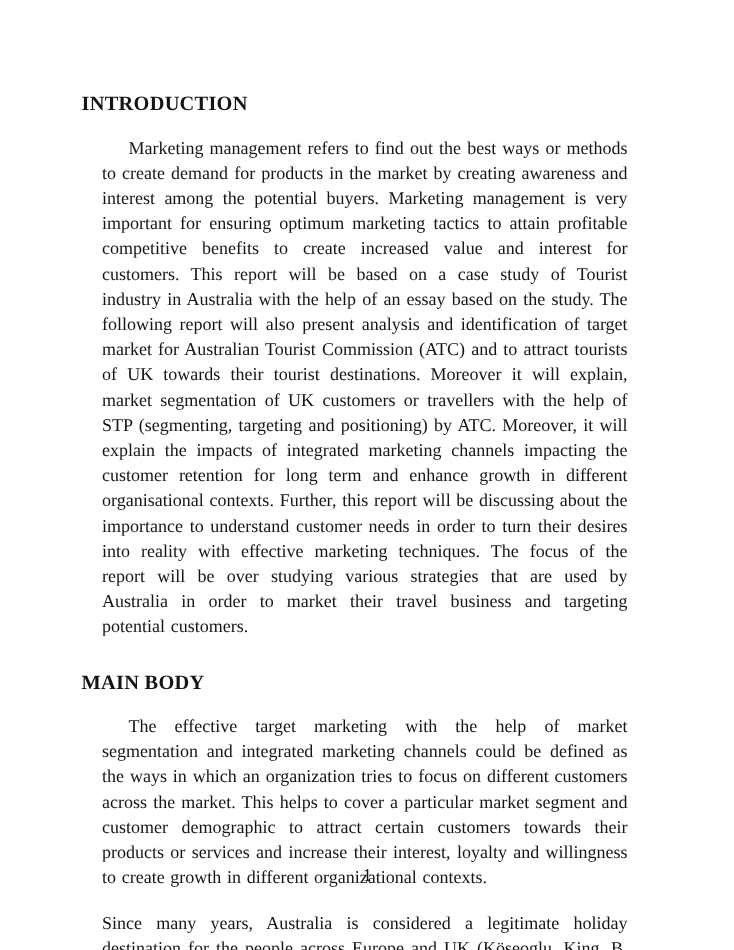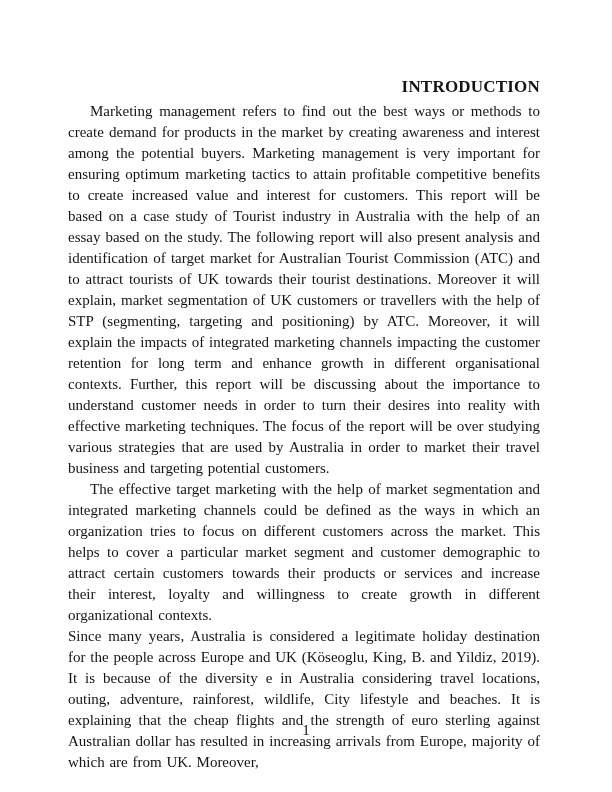--- a/index.html
+++ b/index.html
@@ -19,29 +19,28 @@
   }
   .content {
     padding: 76px 72px 0 68px;
   }
   .section-heading {
     font-size: 17px;
     line-height: 21px;
     font-weight: bold;
     margin: 0 0 4px 0;
     letter-spacing: 0.2px;
-    text-align: right;
   }
   .section-heading.gap-above {
     margin-top: 24px;
   }
   .para {
     font-size: 15px;
     line-height: 21px;
-    margin: 0;
+    margin: 17px;
     text-align: justify;
     word-spacing: 1px;
   }
   .para.first-line-indent {
     text-indent: 22px;
   }
   .bold-lead {
     font-weight: normal;
   }
   .page-number {
@@ -57,20 +56,21 @@
 </head>
 <body>
 
 <div class="page">
   <div class="content">
 
     <h1 class="section-heading">INTRODUCTION</h1>
 
     <p class="para first-line-indent">Marketing management refers to find out the best ways or methods to create demand for products in the market by creating awareness and interest among the potential buyers. Marketing management is very important for ensuring optimum marketing tactics to attain profitable competitive benefits to create increased value and interest for customers. This report will be based on a case study of Tourist industry in Australia with the help of an essay based on the study. The following report will also present analysis and identification of target market for Australian Tourist Commission (ATC) and to attract tourists of UK towards their tourist destinations. Moreover it will explain, market segmentation of UK customers or travellers with the help of STP (segmenting, targeting and positioning) by ATC. Moreover, it will explain the impacts of integrated marketing channels impacting the customer retention for long term and enhance growth in different organisational contexts. Further, this report will be discussing about the importance to understand customer needs in order to turn their desires into reality with effective marketing techniques. The focus of the report will be over studying various strategies that are used by Australia in order to market their travel business and targeting potential customers.</p>
 
+    <h1 class="section-heading gap-above">MAIN BODY</h1>
 
     <p class="para first-line-indent"><span class="bold-lead">The effective target marketing with the help of market segmentation and integrated marketing channels</span><span> could be defined as the ways in which an organization tries to focus on different customers across the market. This helps to cover a particular market segment and customer demographic to attract certain customers towards their products or services and increase their interest, loyalty and willingness to create growth in different organizational contexts.</span></p>
 
     <p class="para">Since many years, Australia is considered a legitimate holiday destination for the people across Europe and UK (Köseoglu, King, B. and Yildiz, 2019). It is because of the diversity e in Australia considering travel locations, outing, adventure, rainforest, wildlife, City lifestyle and beaches. It is explaining that the cheap flights and the strength of euro sterling against Australian dollar has resulted in increasing arrivals from Europe, majority of which are from UK. Moreover,</p>
 
   </div>
 
   <div class="page-number">1</div>
 </div>
 

